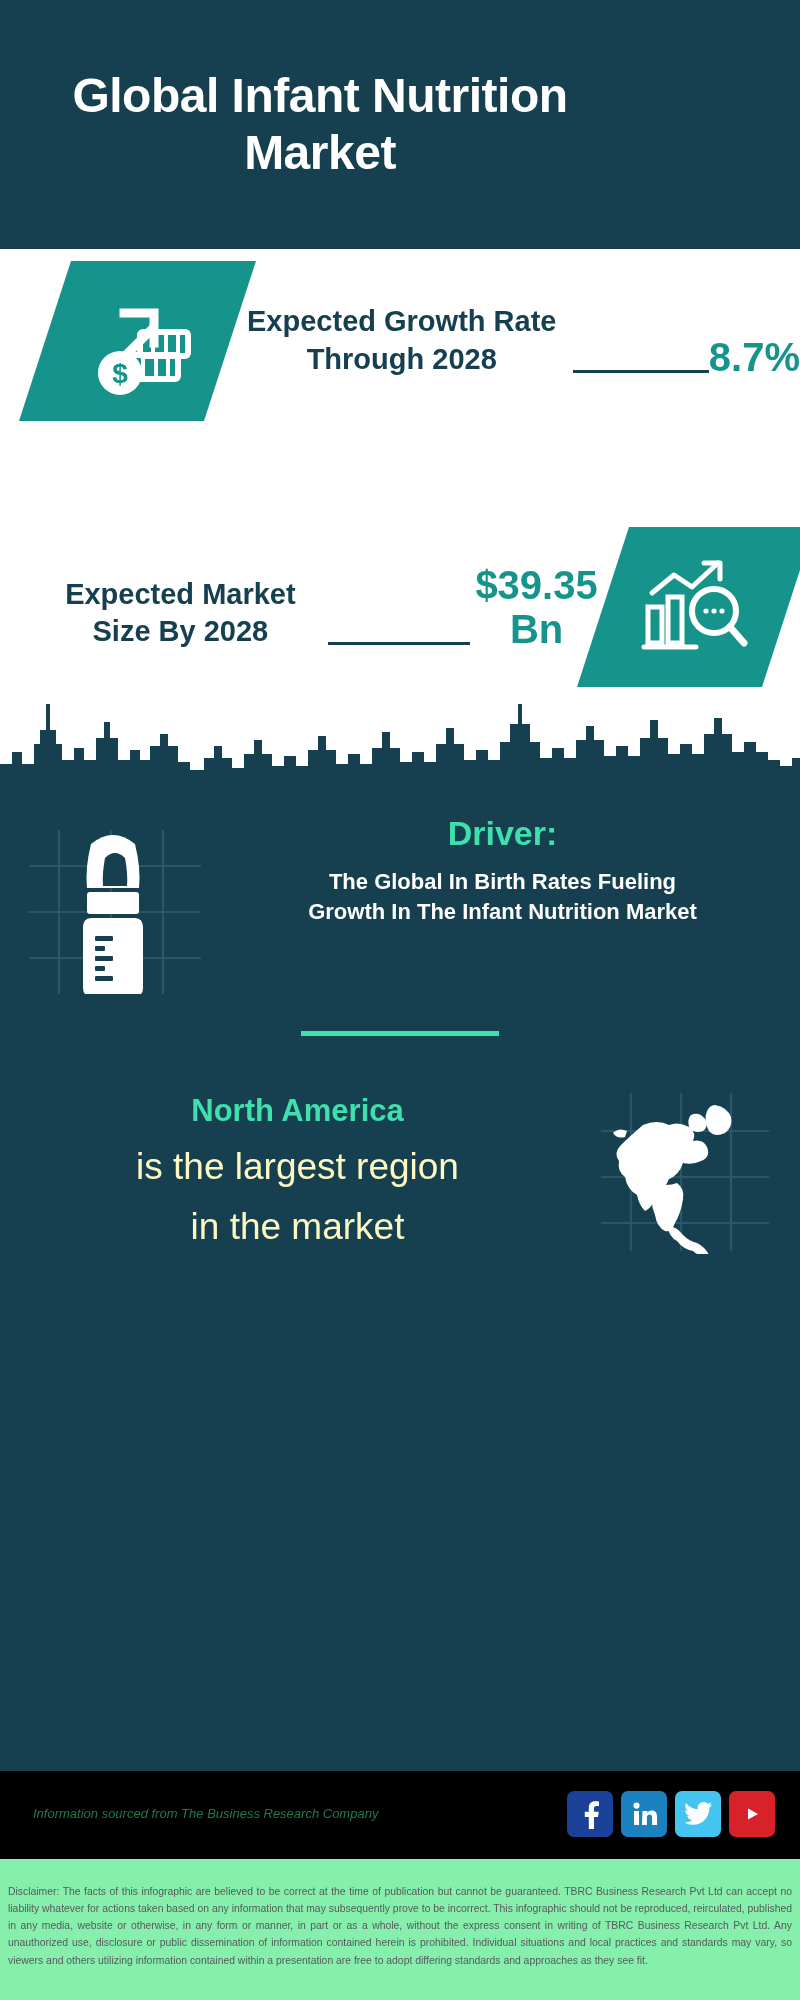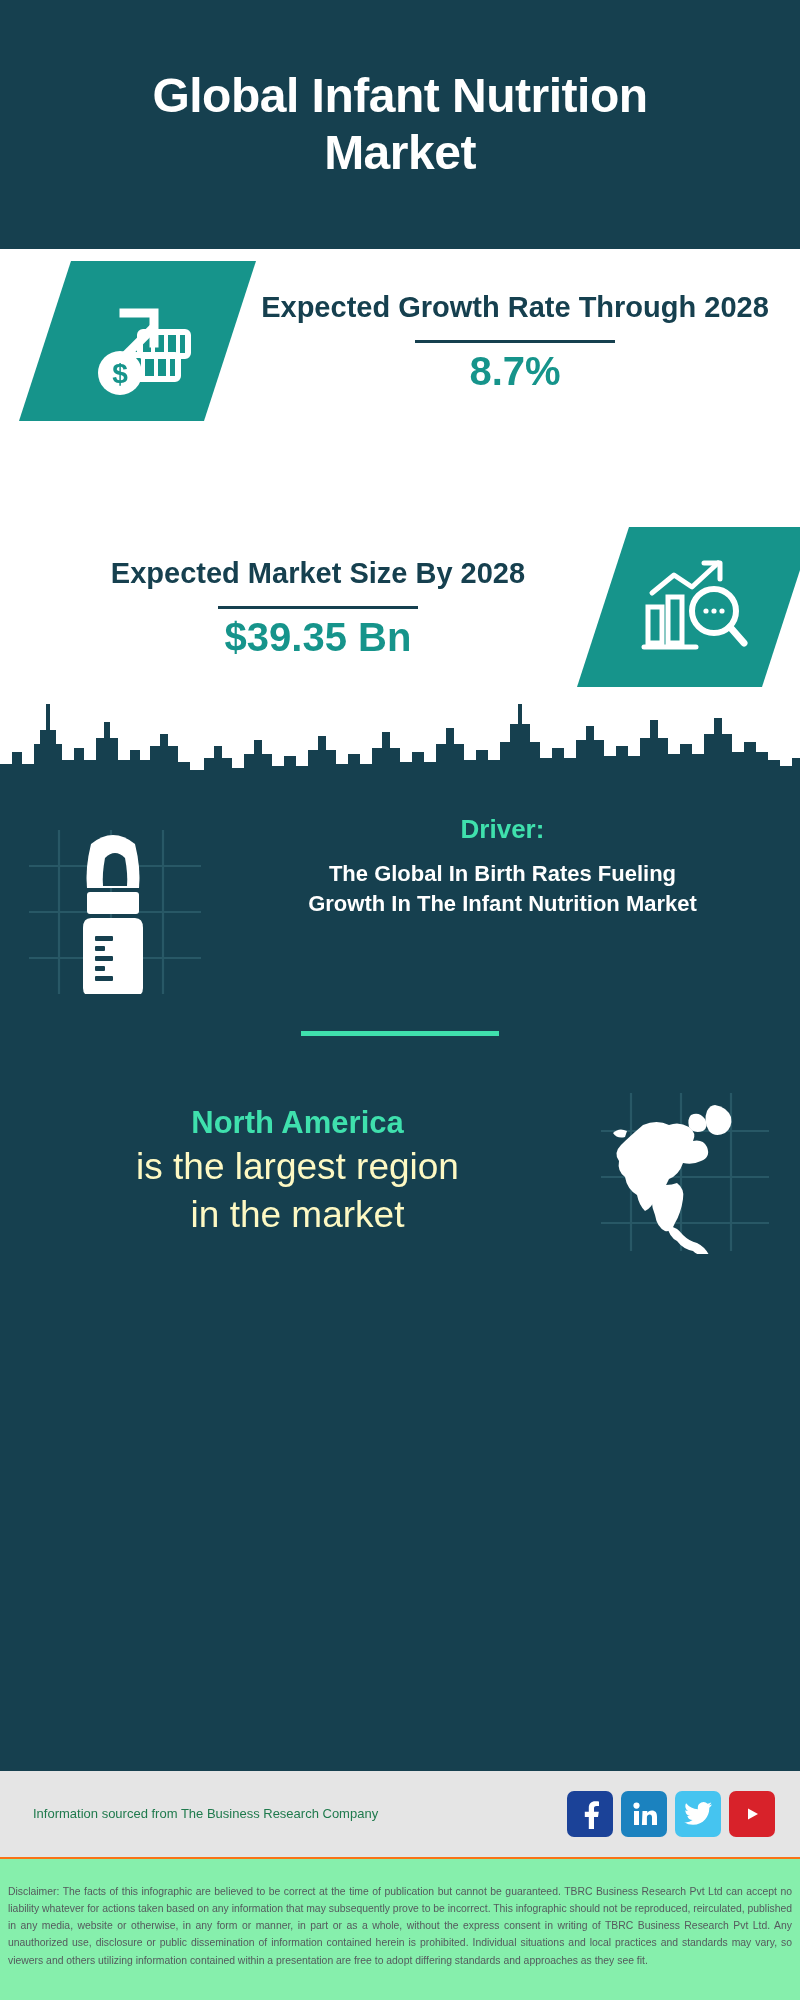--- a/index.html
+++ b/index.html
@@ -9,21 +9,21 @@
     font-family:"Liberation Sans", sans-serif;
     overflow:hidden;
     position:relative;
   }
   .page{width:800px;height:2000px;position:relative;display:flex;flex-direction:column;}
 
   
   .header{
     background:#16404f;
     height:249px;
-    display:flex;align-items:center;justify-content:center;
+    display:flex;align-items:center;justify-content:flex-start;
     flex:none;
   }
   .header-title{
     color:#ffffff;
     font-size:48px;
     font-weight:bold;
     line-height:1.17;
     text-align:center;
     letter-spacing:-0.5px;
     max-width:640px;
@@ -44,21 +44,21 @@
 
   .para-badge{
     width:185px;height:160px;
     background:#16948b;
     transform:skewX(-18deg);
     display:flex;align-items:center;justify-content:center;
     flex:none;
   }
   .para-inner{transform:skewX(18deg);display:flex;align-items:center;justify-content:center;}
 
-  .stat-text{flex:1;display:flex;flex-direction:column;align-items:center;}
+  .stat-text{flex:1;display:flex;flex-direction:row;align-items:flex-end;}
   .stat-label{
     color:#16404f;font-size:29px;font-weight:bold;line-height:1.3;text-align:center;
   }
   .stat-rule{
     width:200px;height:3px;background:#16404f;margin:14px 0 6px 0;
   }
   .stat-value{
     color:#16948b;font-size:40px;font-weight:bold;line-height:1.1;text-align:center;
   }
 
@@ -77,49 +77,50 @@
     display:block;
   }
 
   .driver-block{
     position:absolute;top:30px;left:0;width:800px;
     display:flex;align-items:flex-start;
   }
   .bottle-wrap{width:230px;display:flex;justify-content:center;padding-top:10px;flex:none;}
   .driver-text{flex:1;padding-right:25px;display:flex;flex-direction:column;align-items:center;}
   .driver-heading{
-    color:#3fe0ad;font-size:26px;font-weight:bold;margin-bottom:14px;
+    color:#3fe0ad;font-size:34px;font-weight:bold;margin-bottom:14px;
   }
   .driver-body{
     color:#ffffff;font-size:22px;font-weight:bold;line-height:1.35;text-align:center;max-width:400px;
   }
 
   .mid-divider{
     position:absolute;top:247px;left:0;width:800px;display:flex;justify-content:center;
   }
   .mid-divider span{display:block;width:198px;height:5px;background:#3fe0ad;}
 
   .region-block{
     position:absolute;top:305px;left:0;width:800px;display:flex;align-items:center;
   }
-  .region-text{flex:1;display:flex;flex-direction:column;align-items:center;padding-left:25px;}
+  .region-text{flex:1;display:flex;flex-direction:column;align-items:center;padding-left:25px;gap:12px;}
   .region-name{
     color:#3fe0ad;font-size:31px;font-weight:bold;text-align:center;line-height:1.25;
   }
   .region-sub{
     color:#fef9c3;font-size:37px;line-height:1.3;text-align:center;
   }
   .map-wrap{width:230px;display:flex;justify-content:center;align-items:center;flex:none;}
 
   
   .footer{
-    background:#e5e5e5;flex:none;height:88px;
+    background:#000000;flex:none;height:88px;
     display:flex;align-items:center;
-    border-bottom:2px solid #f97316;
+    border-bottom:2px solid #000000;
     box-sizing:border-box;
+    font-style:italic;
   }
   .attrib{
     margin-left:33px;display:flex;flex-direction:column;justify-content:center;flex:1;
   }
   .attrib div{
     color:#1f7a4d;font-size:13px;line-height:1.55;
   }
   .socials{display:flex;gap:8px;margin-right:25px;}
   .sq{
     width:46px;height:46px;border-radius:7px;display:flex;align-items:center;justify-content:center;

